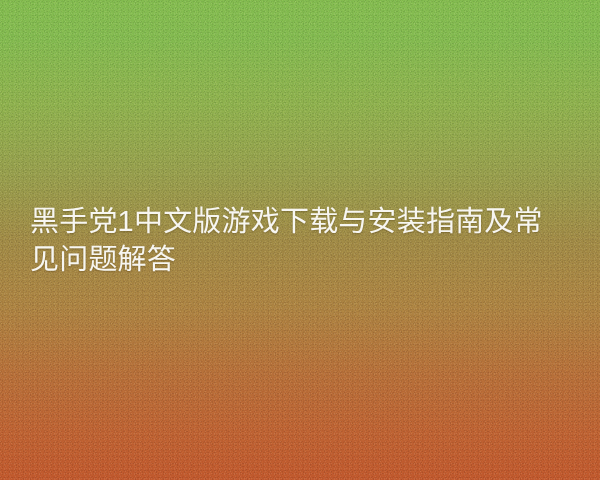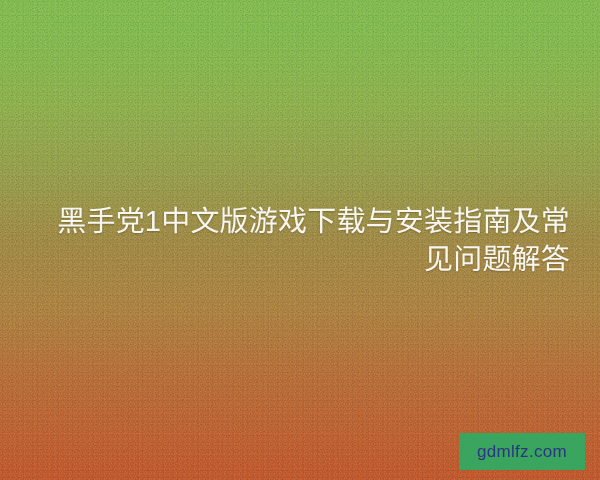--- a/index.html
+++ b/index.html
@@ -69,21 +69,21 @@
     align-items: center;
     justify-content: center;
     padding: 0 22px;
     box-sizing: border-box;
   }
 
   .title {
     margin: 4px;
     width: 100%;
     max-width: 540px;
-    text-align: right;
+    text-align: left;
     color: #f7f6f1;
     font-size: 29px;
     line-height: 38px;
     font-weight: 400;
     letter-spacing: 0.2px;
     text-shadow: 0 1px 2px rgba(60, 40, 10, 0.35);
     word-break: break-all;
   }
 
   
@@ -125,17 +125,14 @@
       <rect width="600" height="480" filter="url(#grain)"></rect>
     </svg>
   </div>
 
   <div class="bg-grain2"></div>
 
   <div class="title-wrap">
     <h1 class="title">黑手党1中文版游戏下载与安装指南及常见问题解答</h1>
   </div>
 
-  <div class="watermark">
-    <span class="watermark-text">gdmlfz.com</span>
-  </div>
 
 </div>
 
 </body></html>

